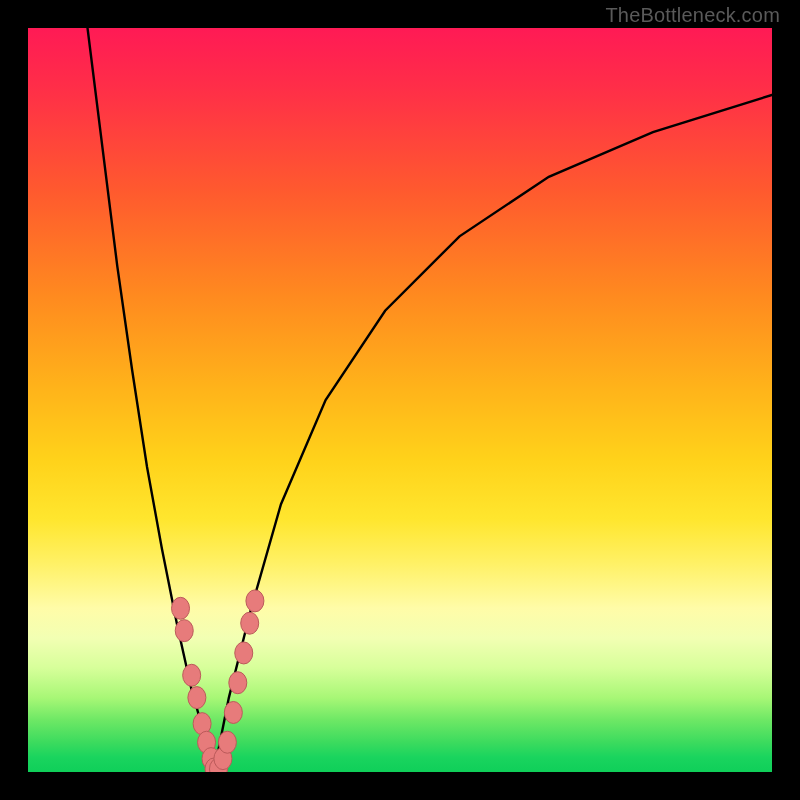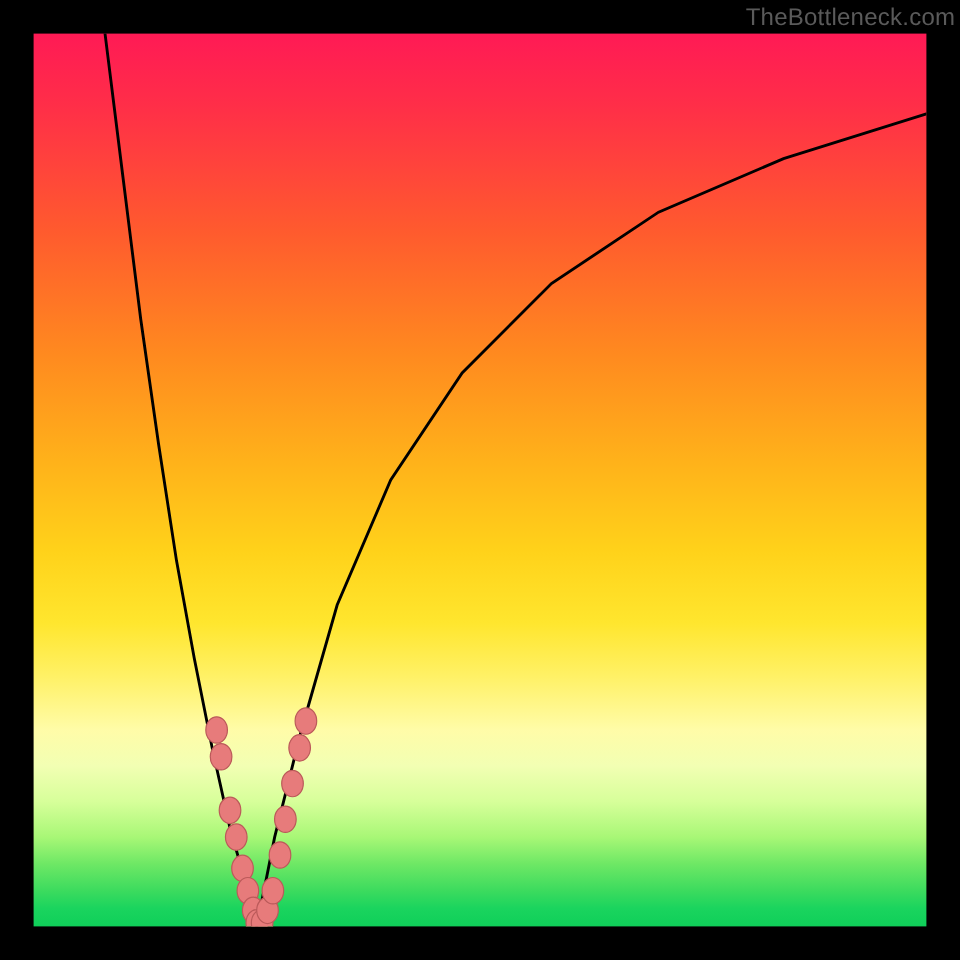--- a/index.html
+++ b/index.html
@@ -47,21 +47,21 @@
   svg.curves {
     position: absolute;
     left: 0;
     top: 0;
     width: 744px;
     height: 744px;
   }
   .watermark {
     position: absolute;
     top: 4px;
-    right: 4px;
+    right: 20px;
     color: #5a5a5a;
     font-size: 20px;
     letter-spacing: 0.2px;
     user-select: none;
   }
 </style>
 </head>
 <body>
 
 <div class="frame">

